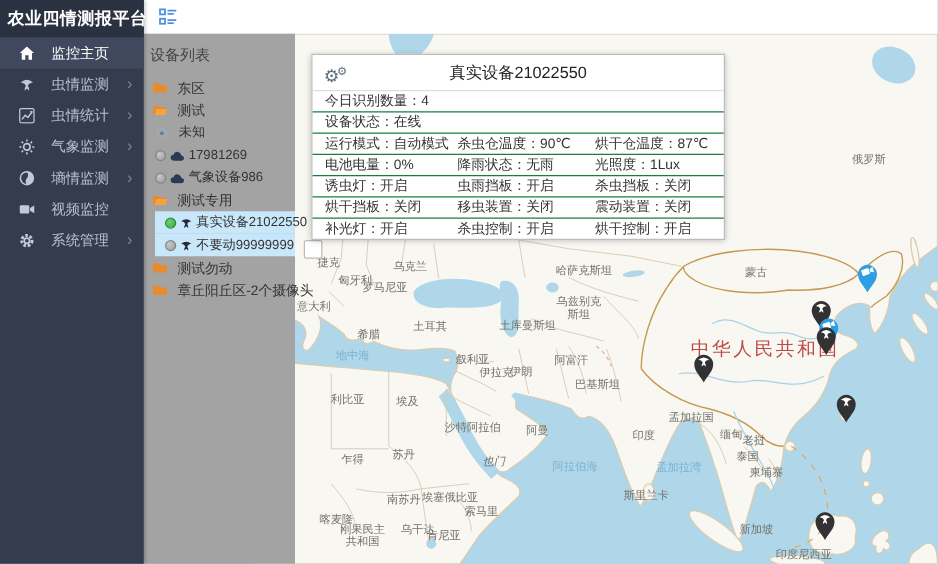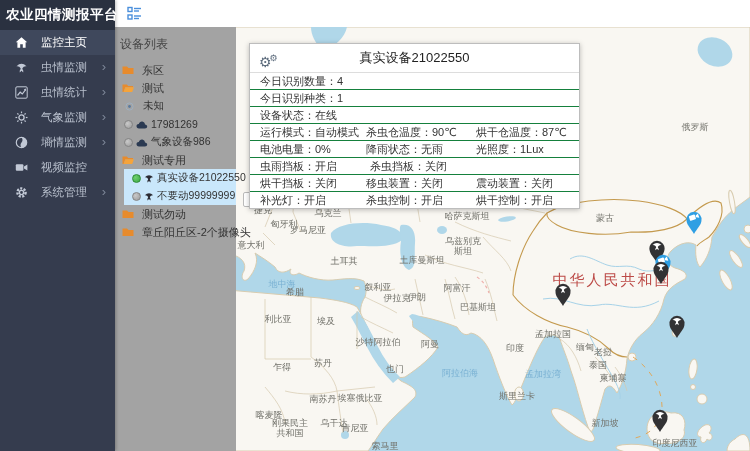--- a/index.html
+++ b/index.html
@@ -178,54 +178,54 @@
     <span class="mlabel red" style="left: 497px; top: 253px;">中华人民共和国</span>
     <span class="mlabel" style="left: 352px; top: 189px;">哈萨克斯坦</span>
     <span class="mlabel" style="left: 348px; top: 219px;">乌兹别克
 斯坦</span>
     <span class="mlabel" style="left: 307px; top: 233px;">土库曼斯坦</span>
     <span class="mlabel" style="left: 148px; top: 183px;">捷克</span>
     <span class="mlabel" style="left: 213px; top: 186px;">乌克兰</span>
     <span class="mlabel" style="left: 169px; top: 197px;">匈牙利</span>
     <span class="mlabel" style="left: 193px; top: 203px;">罗马尼亚</span>
     <span class="mlabel" style="left: 136px; top: 218px;">意大利</span>
-    <span class="mlabel" style="left: 180px; top: 240px; margin-top: 25px;">希腊</span>
+    <span class="mlabel" style="left: 180px; top: 240px;">希腊</span>
     <span class="mlabel" style="left: 229px; top: 234px;">土耳其</span>
     <span class="mlabel sea" style="left: 167px; top: 257px;">地中海</span>
     <span class="mlabel" style="left: 263px; top: 260px;">叙利亚</span>
     <span class="mlabel" style="left: 266px; top: 271px; padding-left: 32px;">伊拉克</span>
     <span class="mlabel" style="left: 163px; top: 292px;">利比亚</span>
     <span class="mlabel" style="left: 211px; top: 294px;">埃及</span>
     <span class="mlabel" style="left: 263px; top: 315px;">沙特阿拉伯</span>
     <span class="mlabel" style="left: 167px; top: 340px;">乍得</span>
     <span class="mlabel" style="left: 208px; top: 336px;">苏丹</span>
-    <span class="mlabel" style="left: 280px; top: 342px;">也门</span>
+    <span class="mlabel" style="left: 280px; top: 342px; font-style: italic;">也门</span>
     <span class="mlabel" style="left: 208px; top: 372px;">南苏丹</span>
     <span class="mlabel" style="left: 245px; top: 371px;">埃塞俄比亚</span>
-    <span class="mlabel" style="left: 270px; top: 382px; margin-top: 37px;">索马里</span>
+    <span class="mlabel" style="left: 270px; top: 382px;">索马里</span>
     <span class="mlabel" style="left: 154px; top: 388px;">喀麦隆</span>
     <span class="mlabel" style="left: 175px; top: 401px;">刚果民主
 共和国</span>
     <span class="mlabel" style="left: 219px; top: 396px;">乌干达</span>
     <span class="mlabel" style="left: 240px; top: 401px;">肯尼亚</span>
     <span class="mlabel" style="left: 302px; top: 270px;">伊朗</span>
     <span class="mlabel" style="left: 342px; top: 261px;">阿富汗</span>
     <span class="mlabel" style="left: 363px; top: 280px;">巴基斯坦</span>
     <span class="mlabel" style="left: 315px; top: 317px;">阿曼</span>
     <span class="mlabel" style="left: 400px; top: 321px;">印度</span>
     <span class="mlabel" style="left: 438px; top: 307px;">孟加拉国</span>
     <span class="mlabel sea" style="left: 345px; top: 346px;">阿拉伯海</span>
     <span class="mlabel sea" style="left: 428px; top: 347px;">孟加拉湾</span>
     <span class="mlabel" style="left: 402px; top: 369px;">斯里兰卡</span>
     <span class="mlabel" style="left: 470px; top: 320px;">缅甸</span>
     <span class="mlabel" style="left: 488px; top: 325px;">老挝</span>
     <span class="mlabel" style="left: 483px; top: 338px;">泰国</span>
     <span class="mlabel" style="left: 498px; top: 351px;">柬埔寨</span>
     <span class="mlabel" style="left: 490px; top: 396px;">新加坡</span>
-    <span class="mlabel" style="left: 560px; top: 416px;">印度尼西亚</span>
+    <span class="mlabel" style="left: 528px; top: 416px;">印度尼西亚</span>
 
     <div class="marker" style="left: 579px; top: 207px;">
       <svg width="20" height="26" viewBox="0 0 20 26">
           <path d="M10 26 C7 20.5 3.4 17.8 2.6 13.2 A7.6 7.6 0 1 1 17.4 13.2 C16.6 17.8 13 20.5 10 26 Z" fill="#2f9fe3"></path>
           <g transform="rotate(-18 10 9)">
             <rect x="5.2" y="6.6" width="6.2" height="5" rx="0.8" fill="#fff"></rect>
             <path d="M11.9 8.2 L14.8 6.8 V11.4 L11.9 10 Z" fill="#fff"></path>
           </g>
         </svg>
     </div>
@@ -462,36 +462,34 @@
 
   <div class="popup">
     <div class="phead">
       <span class="pgear">⚙<span class="g2">⚙</span></span>
       <span>真实设备21022550</span>
     </div>
     <div class="prow">
         <span>今日识别数量：4</span>
       </div>
     <div class="prow">
-        <span>今日识别种类：1</span>
-      </div>
-    <div class="prow">
         <span>设备状态：在线</span>
       </div>
     <div class="prow">
       <span class="pc1">运行模式：自动模式</span>
       <span class="pc2">杀虫仓温度：90℃</span>
       <span class="pc3">烘干仓温度：87℃</span>
     </div>
     <div class="prow">
       <span class="pc1">电池电量：0%</span>
       <span class="pc2">降雨状态：无雨</span>
       <span class="pc3">光照度：1Lux</span>
     </div>
     <div class="prow">
+      <span class="pc1">诱虫灯：开启</span>
       <span class="pc2">虫雨挡板：开启</span>
       <span class="pc3">杀虫挡板：关闭</span>
     </div>
     <div class="prow">
       <span class="pc1">烘干挡板：关闭</span>
       <span class="pc2">移虫装置：关闭</span>
       <span class="pc3">震动装置：关闭</span>
     </div>
     <div class="prow">
       <span class="pc1">补光灯：开启</span>

